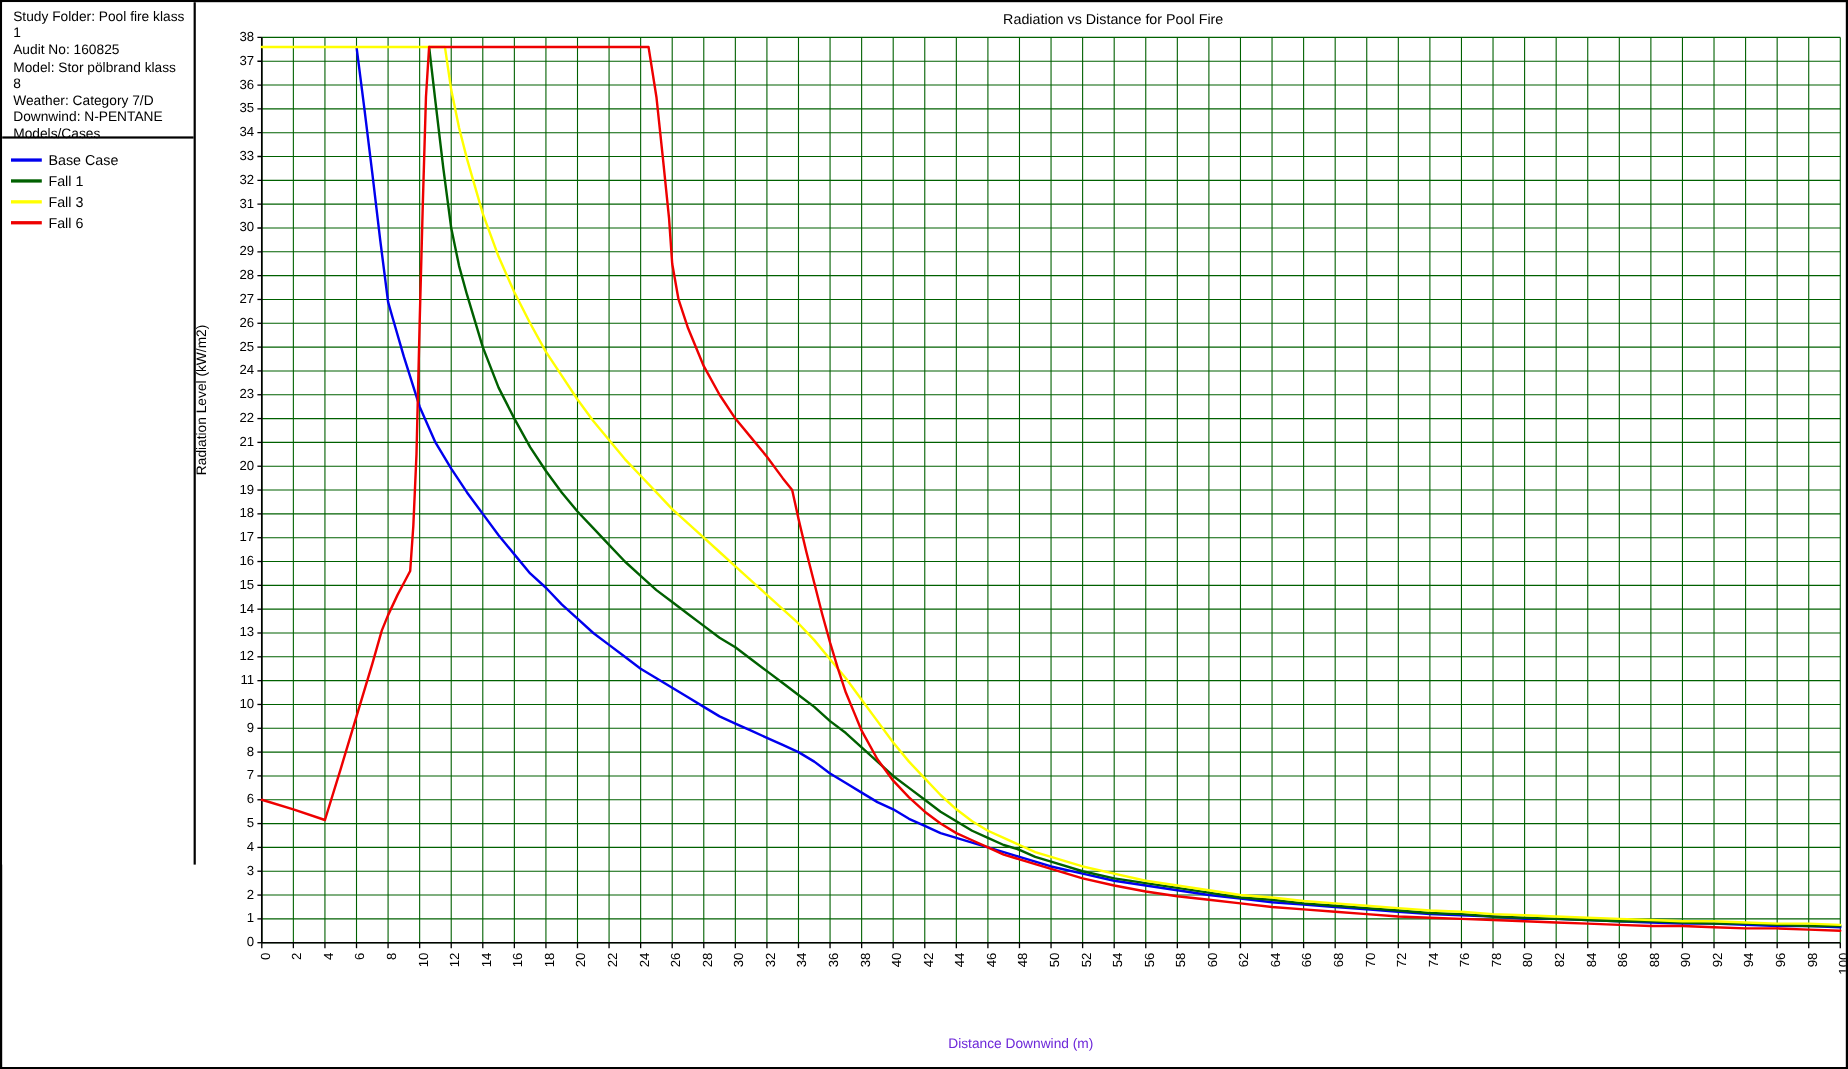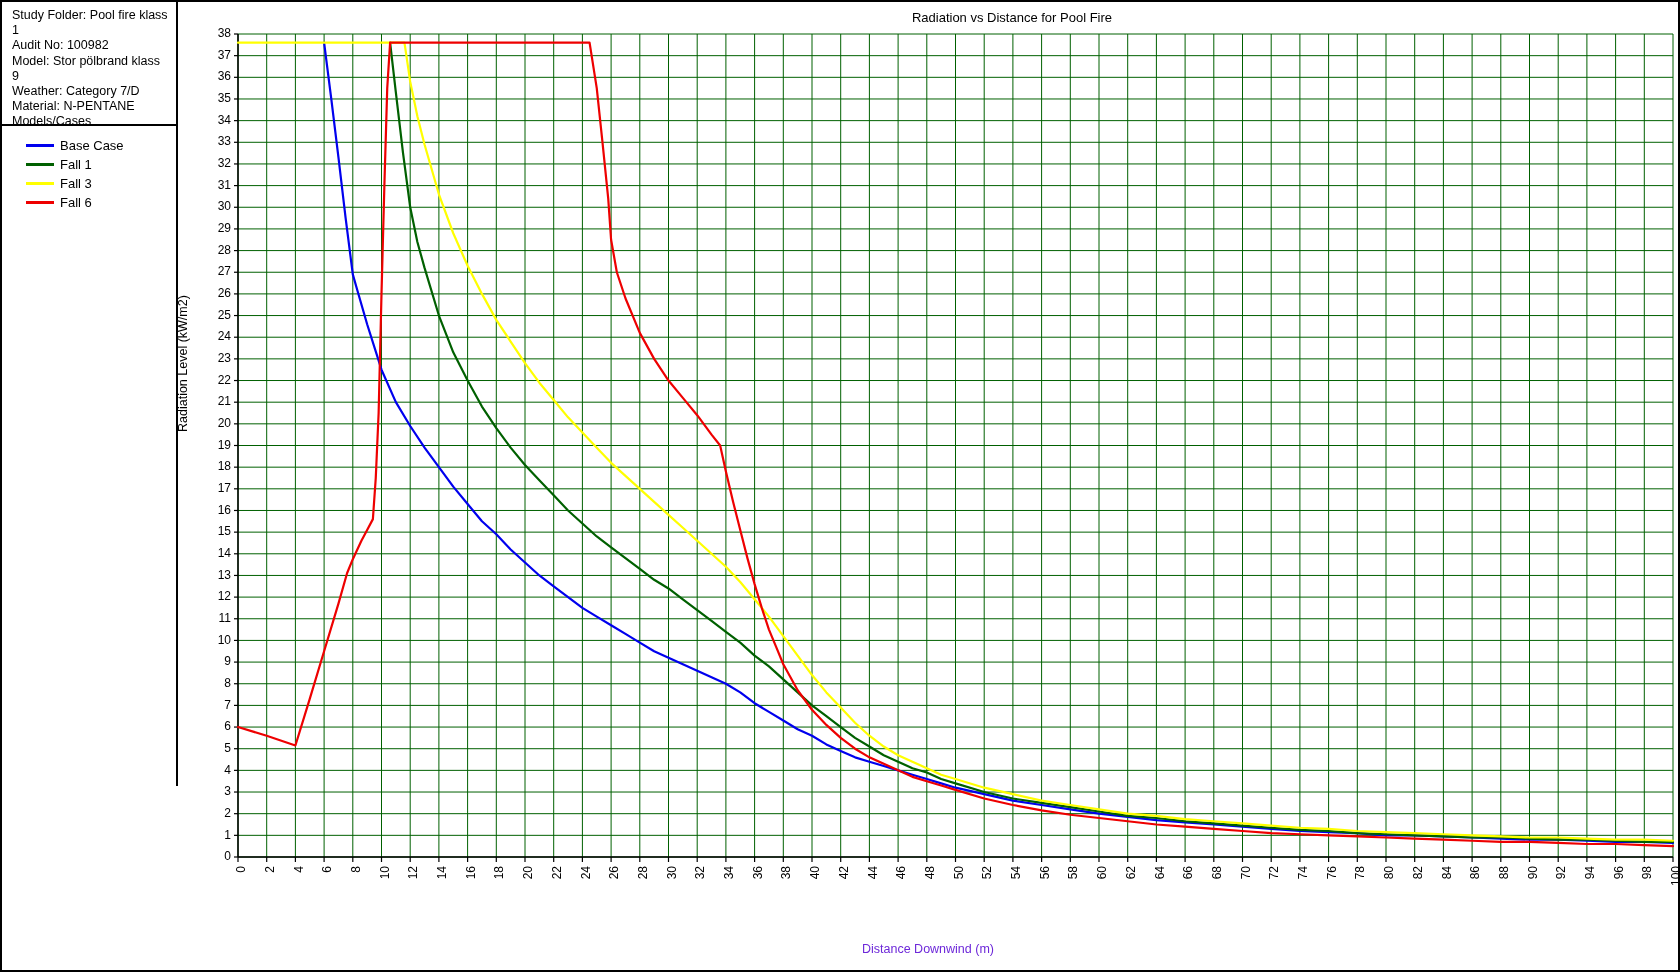--- a/index.html
+++ b/index.html
@@ -40,21 +40,20 @@
     color: #000000;
     border-bottom: 2px solid #000000;
     box-sizing: border-box;
     height: 124px;
   }
   #study-block div { white-space: normal; }
   #legend-block {
     padding: 10px 6px 4px 8px;
     font-size: 13px;
     color: #000000;
-    margin-left: 16px;
   }
   .legend-row {
     display: flex;
     align-items: center;
     height: 19px;
   }
   .legend-swatch {
     width: 28px;
     height: 3px;
     margin-right: 6px;
@@ -120,24 +119,24 @@
 </style>
 </head>
 <body>
 
 <div id="app">
 
   <div id="info-panel">
 
     <div id="study-block">
       <div>Study Folder: Pool fire klass 1</div>
-      <div>Audit No: 100982</div>
-      <div>Model: Stor pölbrand klass 9</div>
+      <div>Audit No: 160825</div>
+      <div>Model: Stor pölbrand klass 8</div>
       <div>Weather: Category 7/D</div>
-      <div>Material: N-PENTANE</div>
+      <div>Downwind: N-PENTANE</div>
       <div>Models/Cases</div>
     </div>
 
     <div id="legend-block">
         <div class="legend-row">
           <span class="legend-swatch" style="background: rgb(0, 0, 238);"></span>
           <span class="legend-label">Base Case</span>
         </div>
         <div class="legend-row">
           <span class="legend-swatch" style="background: rgb(0, 96, 0);"></span>

